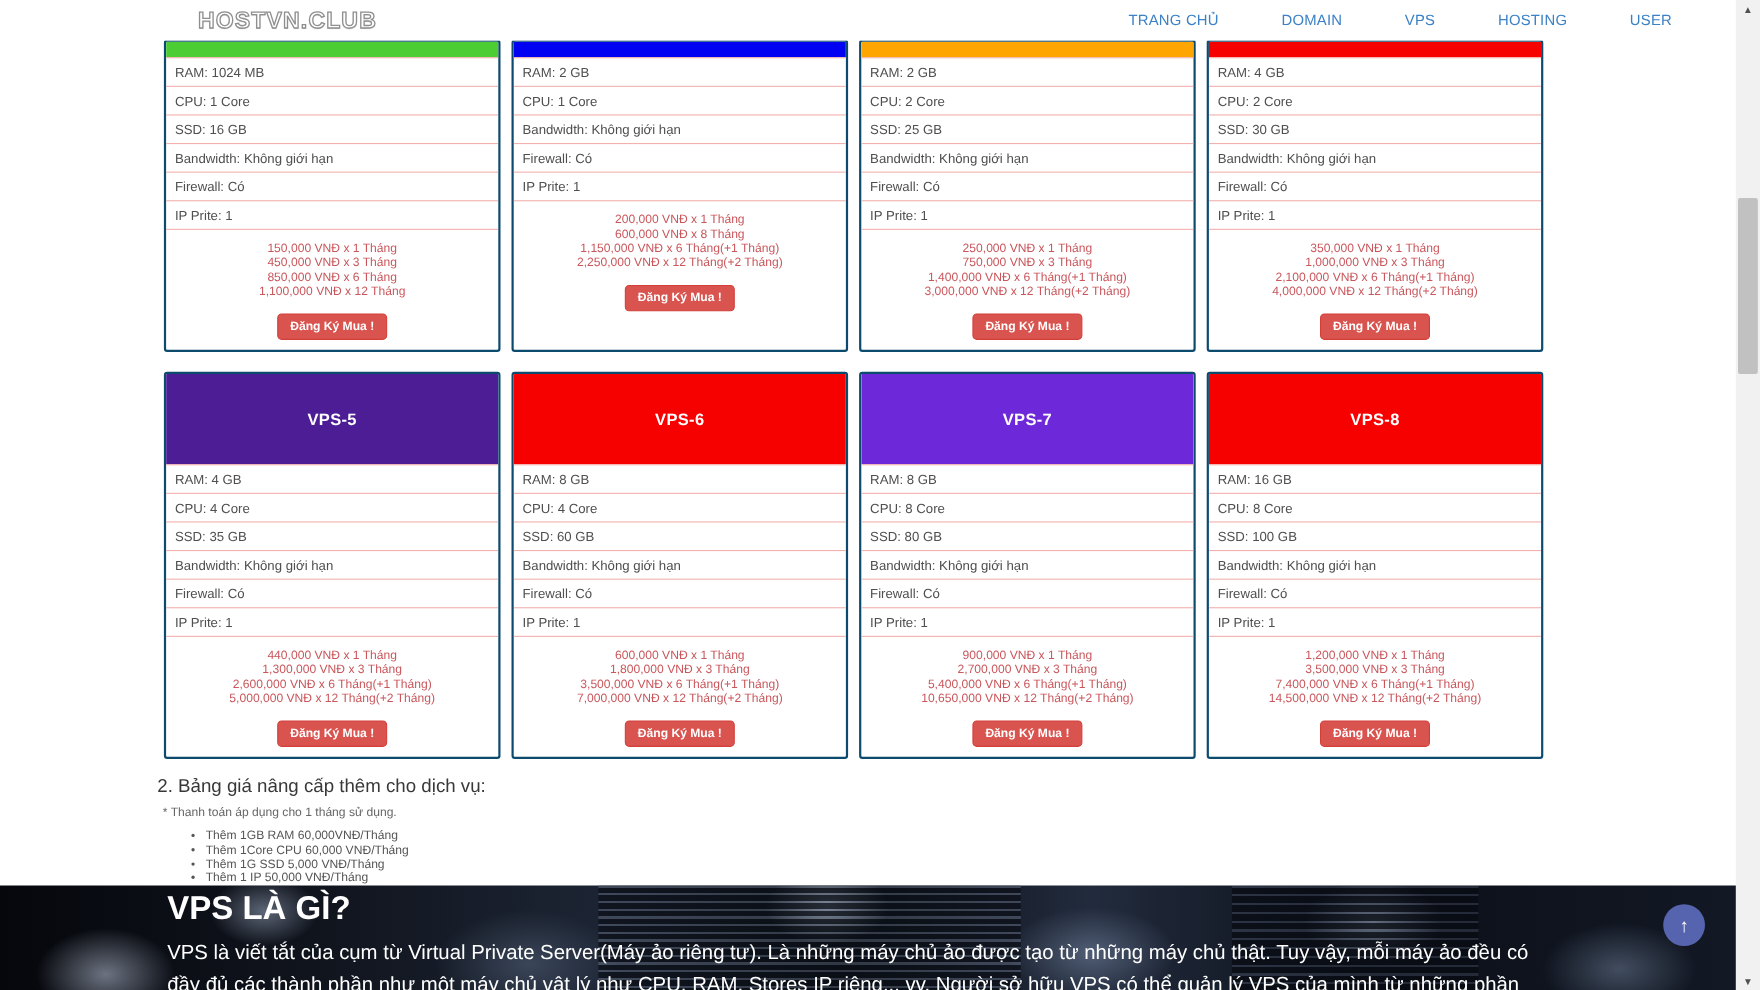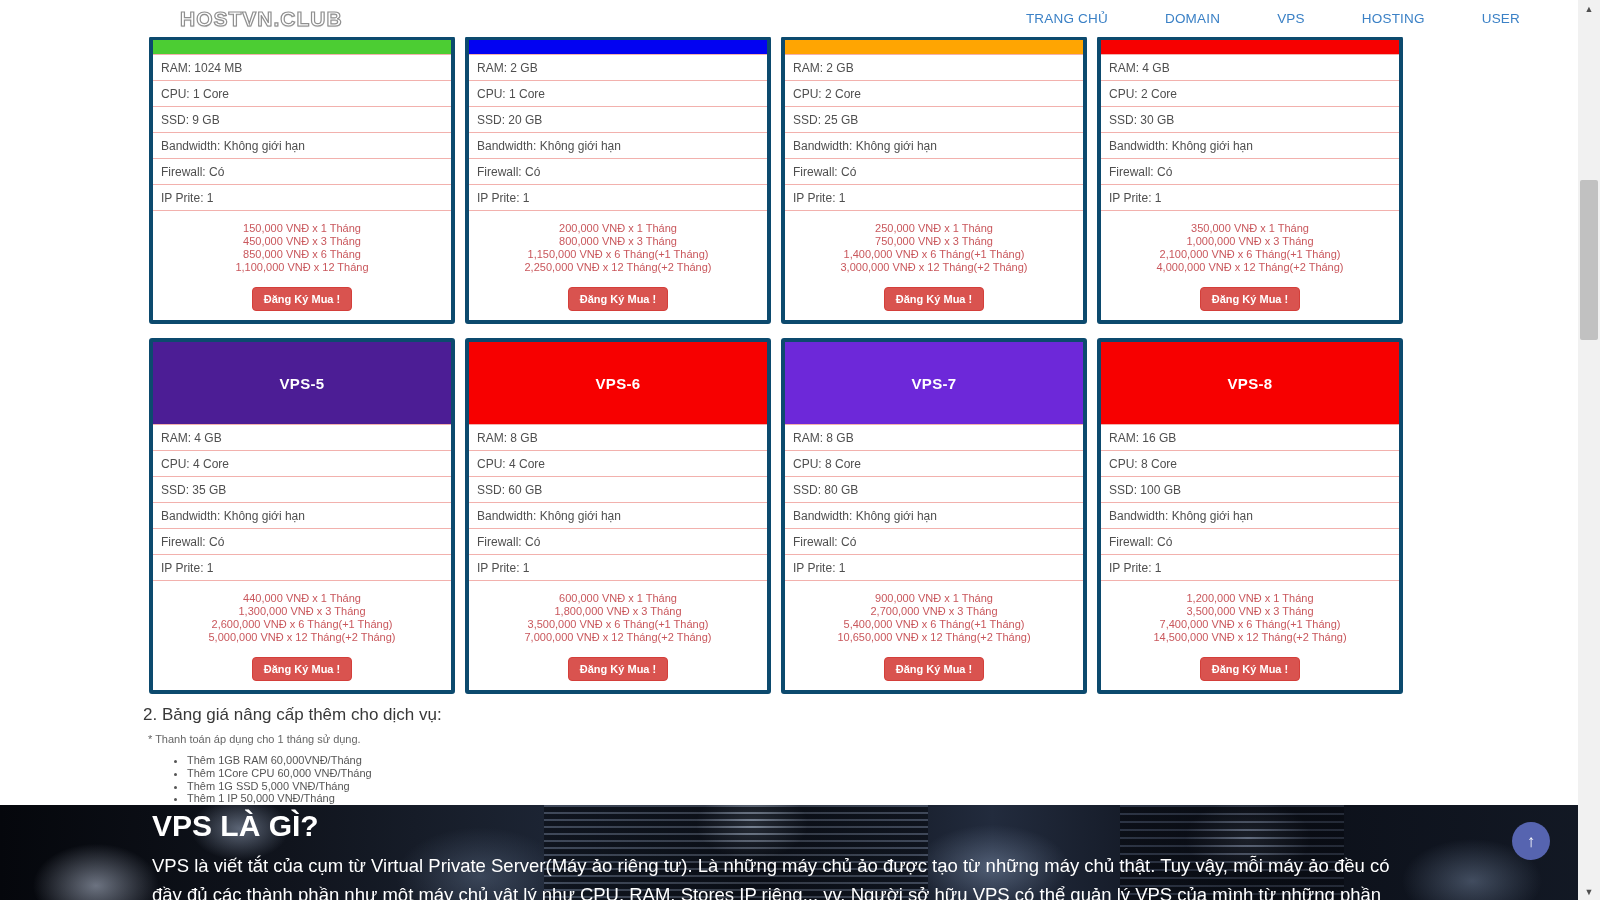--- a/index.html
+++ b/index.html
@@ -12,21 +12,21 @@
             display:flex; align-items:center; justify-content:space-between; padding:0 58px 0 180px; z-index:30; }
   .logo { font-size:21px; font-weight:bold; letter-spacing:1px; color:#fff;
           -webkit-text-stroke:1.2px #8f8f8f; text-shadow:0 1px 1px #cfcfcf; cursor:pointer; }
   .nav-links { display:flex; gap:57px; }
   .nav-link { color:#3b81c6; font-size:13.5px; letter-spacing:.2px; cursor:pointer; white-space:nowrap; }
 
   
   .cards-row { position:absolute; left:149px; width:1254px; display:flex; gap:10px; }
   .row1 { top:36px; }
   .row2 { top:338px; }
-  .plan-card { flex:1 1 0; background:#fff; border:4px solid #0c4a6e; border-radius:3px; overflow:hidden; }
+  .plan-card { flex:1 1 0; background:#fff; border:2px solid #0c4a6e; border-radius:3px; overflow:hidden; }
   .plan-header { width:100%; }
   .plan-header.short { height:14px; }
   .plan-header.tall { height:82px; display:flex; align-items:center; justify-content:center; }
   .plan-title { color:#fff; font-size:15px; font-weight:bold; letter-spacing:.3px; }
   .spec { height:26px; line-height:26px; padding-left:8px; font-size:12px; color:#4f4f4f;
           border-top:1px solid #f2b1ad; white-space:nowrap; }
   .prices { border-top:1px solid #f2b1ad; padding:11px 0 5px; text-align:center; }
   .price { font-size:11px; line-height:13px; color:#c9575c; white-space:nowrap; }
   .buy-row { text-align:center; padding:8px 0 9px; }
   .buy-btn { background:#d9534f; border:1px solid #d43f3a; color:#fff; font-weight:bold;
@@ -88,46 +88,45 @@
       <div class="nav-link">USER</div>
     </div>
   </div>
 
   <div class="cards-row row1">
 
     <div class="plan-card">
       <div class="plan-header short" style="background: rgb(76, 205, 51);"></div>
       <div class="spec">RAM: 1024 MB</div>
       <div class="spec">CPU: 1 Core</div>
-      <div class="spec">SSD: 9 GB</div>
+      <div class="spec">SSD: 16 GB</div>
       <div class="spec">Bandwidth: Không giới hạn</div>
       <div class="spec">Firewall: Có</div>
       <div class="spec">IP Prite: 1</div>
       <div class="prices">
         <div class="price">150,000 VNĐ x 1 Tháng</div>
         <div class="price">450,000 VNĐ x 3 Tháng</div>
         <div class="price">850,000 VNĐ x 6 Tháng</div>
         <div class="price">1,100,000 VNĐ x 12 Tháng</div>
       </div>
       <div class="buy-row">
         <button class="buy-btn">Đăng Ký Mua !</button>
       </div>
     </div>
 
     <div class="plan-card">
       <div class="plan-header short" style="background: rgb(2, 2, 242);"></div>
       <div class="spec">RAM: 2 GB</div>
       <div class="spec">CPU: 1 Core</div>
-      <div class="spec">SSD: 20 GB</div>
       <div class="spec">Bandwidth: Không giới hạn</div>
       <div class="spec">Firewall: Có</div>
       <div class="spec">IP Prite: 1</div>
       <div class="prices">
         <div class="price">200,000 VNĐ x 1 Tháng</div>
-        <div class="price">800,000 VNĐ x 3 Tháng</div>
+        <div class="price">600,000 VNĐ x 8 Tháng</div>
         <div class="price">1,150,000 VNĐ x 6 Tháng(+1 Tháng)</div>
         <div class="price">2,250,000 VNĐ x 12 Tháng(+2 Tháng)</div>
       </div>
       <div class="buy-row">
         <button class="buy-btn">Đăng Ký Mua !</button>
       </div>
     </div>
 
     <div class="plan-card">
       <div class="plan-header short" style="background: rgb(255, 165, 2);"></div>

